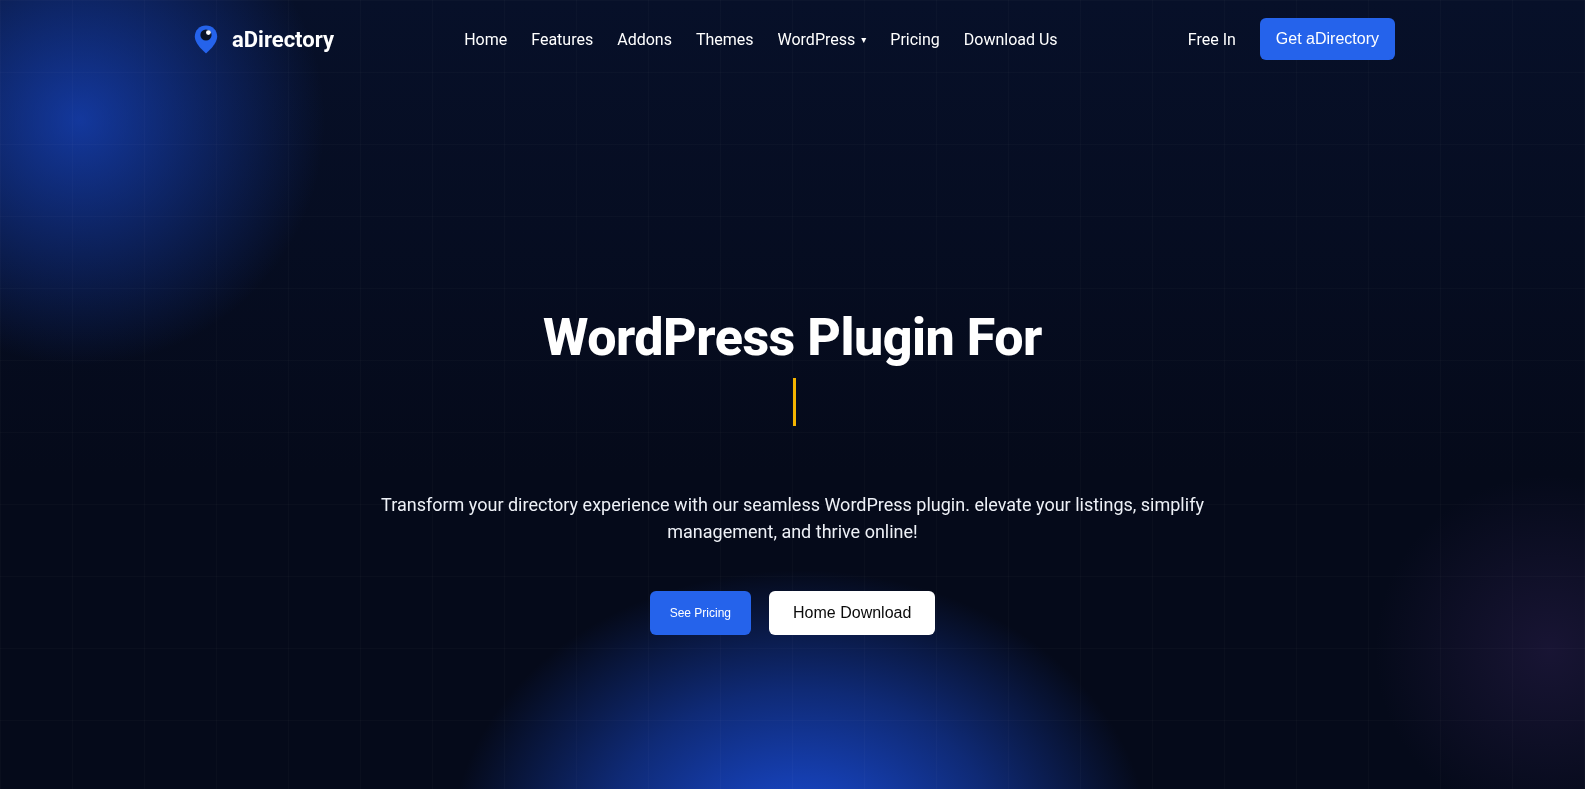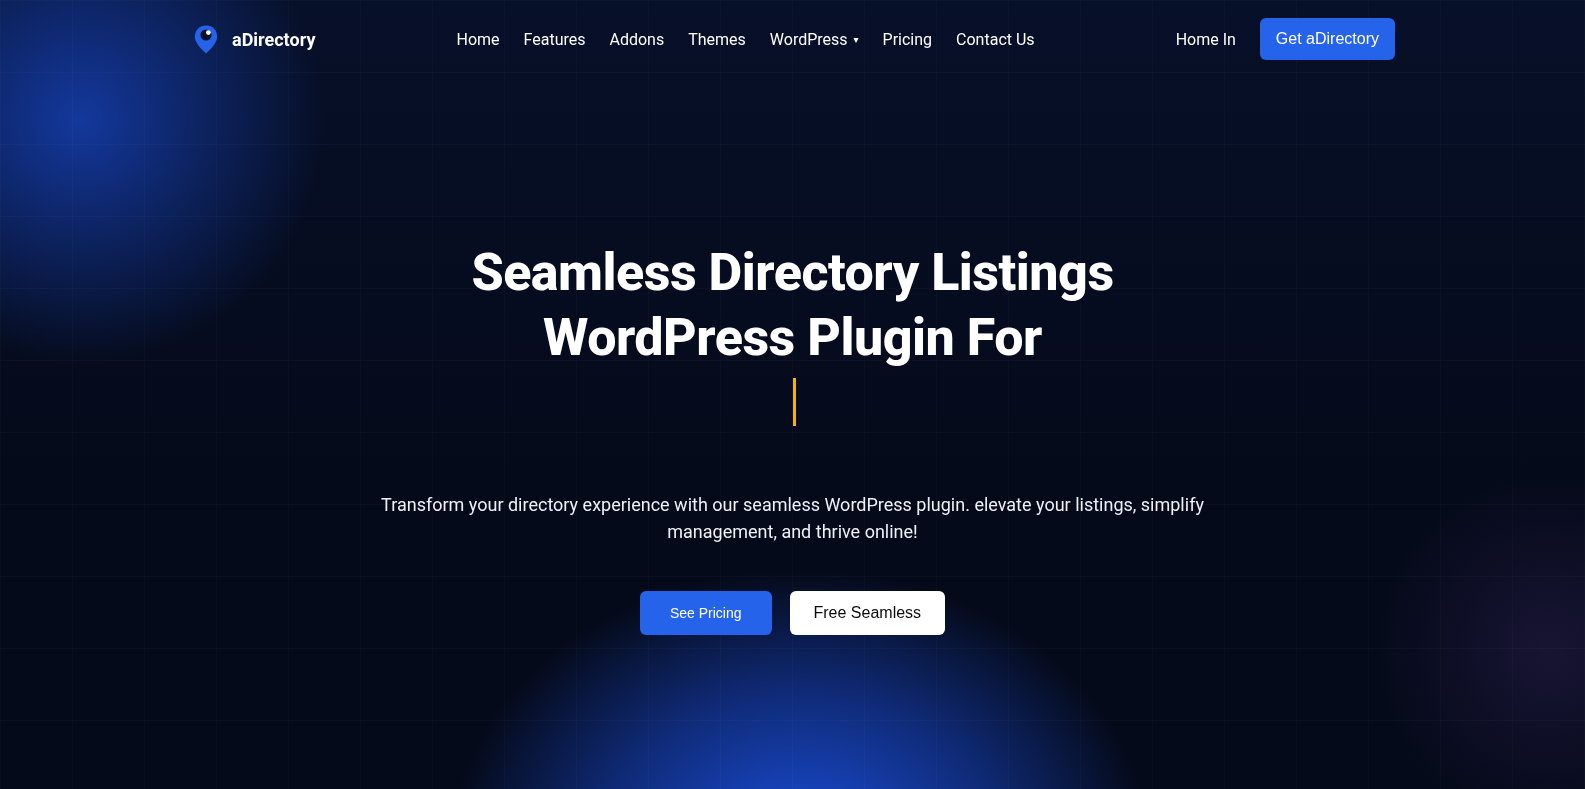--- a/index.html
+++ b/index.html
@@ -40,21 +40,21 @@
   align-items: center;
   justify-content: space-between;
   padding: 18px 190px 0 190px;
 }
 .logo {
   display: flex;
   align-items: center;
   gap: 10px;
 }
 .logo-icon { width: 32px; height: 32px; }
-.logo-text { font-size: 18px; font-weight: 700; color: #fff; }
+.logo-text { font-size: 22px; font-weight: 700; color: #fff; }
 .nav-center {
   display: flex;
   gap: 24px;
   align-items: flex-end;
 }
 .nav-item {
   color: #fff;
   font-size: 16px;
   font-weight: 400;
   cursor: pointer;
@@ -115,22 +115,22 @@
 .hero-actions {
   display: flex;
   justify-content: center;
   gap: 18px;
   margin-top: 46px;
 }
 .btn-primary {
   background: #2563eb;
   color: #fff;
   border: none;
-  padding: 13px 30px;
-  font-size: 14px;
+  padding: 13px 20px;
+  font-size: 12px;
   border-radius: 6px;
   cursor: pointer;
 }
 .btn-secondary {
   background: #ffffff;
   color: #0a0a0a;
   border: none;
   padding: 13px 24px;
   font-size: 16px;
   border-radius: 6px;
@@ -173,36 +173,36 @@
           <span>Themes</span>
         </a>
       <a class="nav-item">
         <span>WordPress</span>
         <span class="chevron">▾</span>
       </a>
       <a class="nav-item">
           <span>Pricing</span>
         </a>
       <a class="nav-item">
-          <span>Contact Us</span>
+          <span>Download Us</span>
         </a>
     </div>
 
     <div class="nav-right">
-      <a class="sign-in">Home In</a>
+      <a class="sign-in">Free In</a>
       <button class="cta-btn">Get aDirectory</button>
     </div>
   </nav>
 
   <section class="hero">
     <h1 class="hero-title">
-      <span>Seamless Directory Listings</span><br>
+      <br>
       <span>WordPress Plugin For</span><br>
       <span class="cursor-blink"></span>
     </h1>
     <p class="hero-sub">Transform your directory experience with our seamless WordPress plugin. elevate your listings, simplify management, and thrive online!</p>
     <div class="hero-actions">
       <button class="btn-primary">See Pricing</button>
-      <button class="btn-secondary">Free Seamless</button>
+      <button class="btn-secondary">Home Download</button>
     </div>
   </section>
 
 </div>
 
 </body></html>

